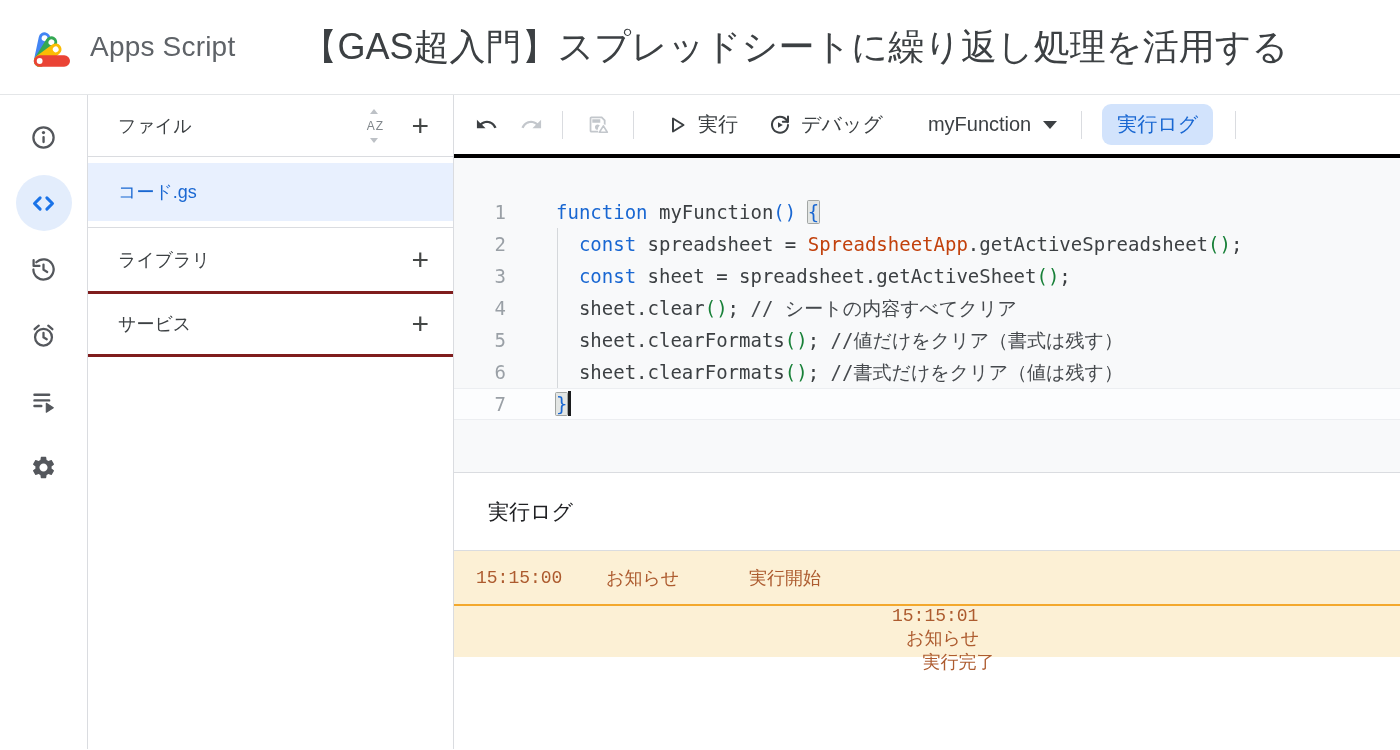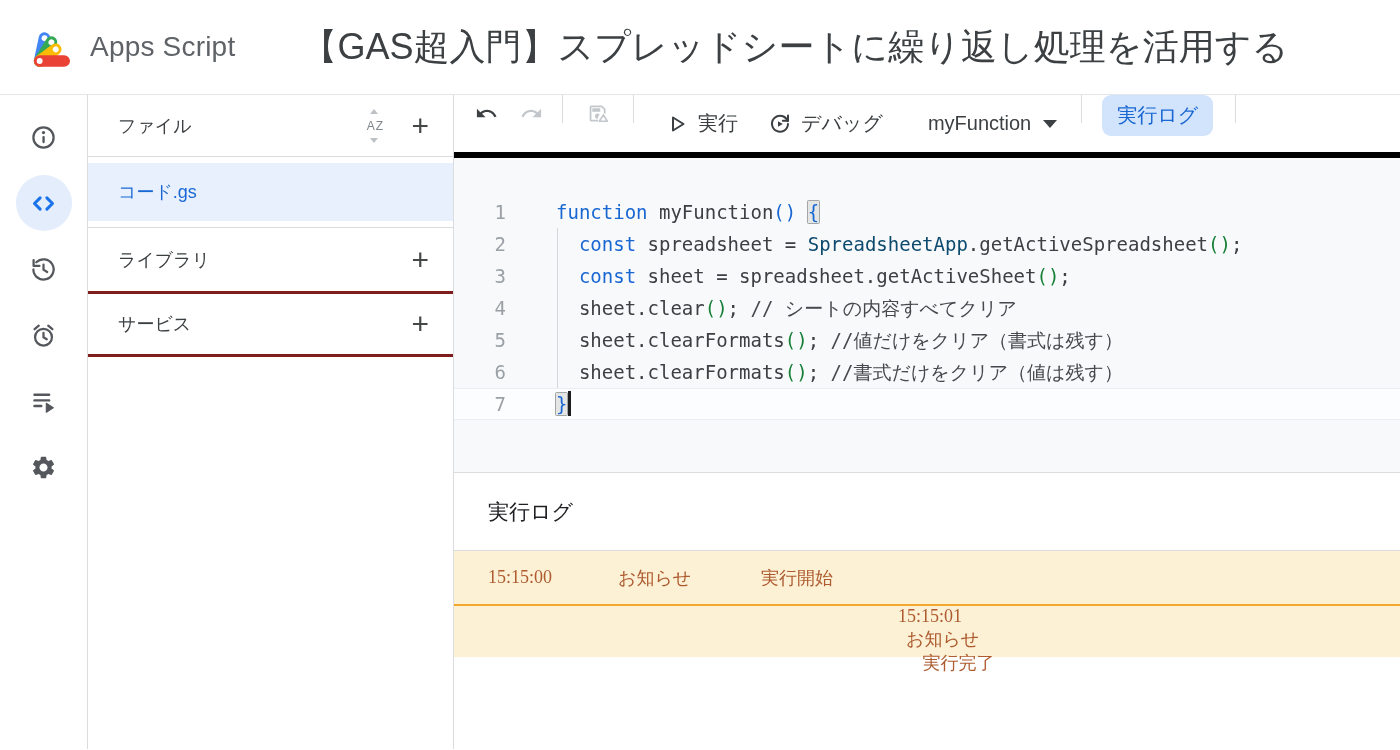--- a/index.html
+++ b/index.html
@@ -36,53 +36,53 @@
   .file-row { height:58px; display:flex; align-items:center; padding-left:30px; font-size:18px; cursor:pointer; }
   .file-row.selected { background:#e8f0fe; color:#1967d2; }
   .panel-row { height:66px; border-bottom:3px solid #7f1d1d; display:flex; align-items:center; padding:0 22px 0 30px; font-size:18px; color:#3c4043; cursor:pointer; }
   .panel-row span { flex:1; }
   .panel-row.services { height:63px; }
 
   
   .editor-col { flex:1; display:flex; flex-direction:column; background:#fff; min-width:0; }
 
   
-  .toolbar { height:63px; border-bottom:6px solid #000000; display:flex; padding-left:14px; }
+  .toolbar { height:63px; border-bottom:4px solid #000000; display:flex; align-items:center; padding-left:14px; }
   .tb-btn { border:none; background:transparent; width:36px; height:36px; display:flex; align-items:center; justify-content:center; cursor:pointer; color:#3c4043; }
   .tb-btn svg { width:23px; height:23px; }
   .tb-btn.disabled { color:#c3c7cc; cursor:default; }
   .tb-sep { width:1px; height:28px; background:#dadce0; }
   .tb-group { display:flex; align-items:center; gap:9px; font-size:20px; color:#3c4043; cursor:pointer; background:none; border:none; }
   .tb-group svg { width:24px; height:24px; color:#3c4043; }
   .func-select { display:flex; align-items:center; gap:12px; font-size:20px; font-weight:500; color:#3c4043; background:none; border:none; cursor:pointer; }
   .chev { width:0; height:0; border-left:7px solid transparent; border-right:7px solid transparent; border-top:8px solid #3c4043; }
   .log-btn { background:#d2e3fc; color:#1967d2; font-size:20px; border:none; border-radius:9px; height:41px; padding:0 15px; cursor:pointer; }
 
   
   .code-area { height:315px; background:#f8f9fa; border-bottom:1px solid #dadce0; padding-top:38px; position:relative; overflow:hidden; cursor:text; }
   .indent-guide { position:absolute; left:103px; top:70px; width:1px; height:160px; background:#d5d8db; }
   .code-line { display:flex; height:32px; line-height:32px; font-family:"DejaVu Sans Mono","Liberation Mono",monospace; font-size:19px; white-space:pre; }
   .code-line.current { background:#fcfdfe; box-shadow:inset 0 1px #eceef1, inset 0 -1px #eceef1; }
   .gutter { width:52px; text-align:right; color:#9aa0a6; flex-shrink:0; cursor:pointer; }
   .code-text { margin-left:50px; }
   .tok-kw { color:#1967d2; }
   .tok-pl { color:#3c4043; }
-  .tok-cls { color:#0c4a6e; }
+  .tok-cls { color:#c2410c; }
   .tok-pg { color:#188038; }
   .tok-pb { color:#1967d2; }
   .tok-cm { color:#45494d; }
   .boxed { background:#e3e6e4; box-shadow:0 0 0 1px #a2a6a4; border-radius:1px; }
   .caret { display:inline-block; width:2.5px; height:25px; background:#1b1d1f; vertical-align:-5px; margin-left:1px; }
 
   
   .log-header { height:78px; border-bottom:1px solid #dadce0; display:flex; align-items:center; padding-left:34px;
     font-size:21px; color:#202124; background:#fff; }
   .log-row { height:53px; background:#fcf0d5; display:flex; align-items:center; font-size:18px; color:#ad5b2f; }
   .log-row + .log-row { border-top:2px solid #f3a82d;flex-direction:column; }
-  .log-time { font-family:Liberation Serif, serif; margin-left:34px; width:92px; }
+  .log-time { font-family:Liberation Mono, monospace; margin-left:22px; width:92px; }
   .log-type { margin-left:38px; width:80px; }
   .log-msg { margin-left:63px; }
 </style>
 </head>
 <body>
 
 <div class="header">
   <div class="logo">
     <svg viewBox="0 0 96 96">
       <g transform="rotate(-78 20 72)">

